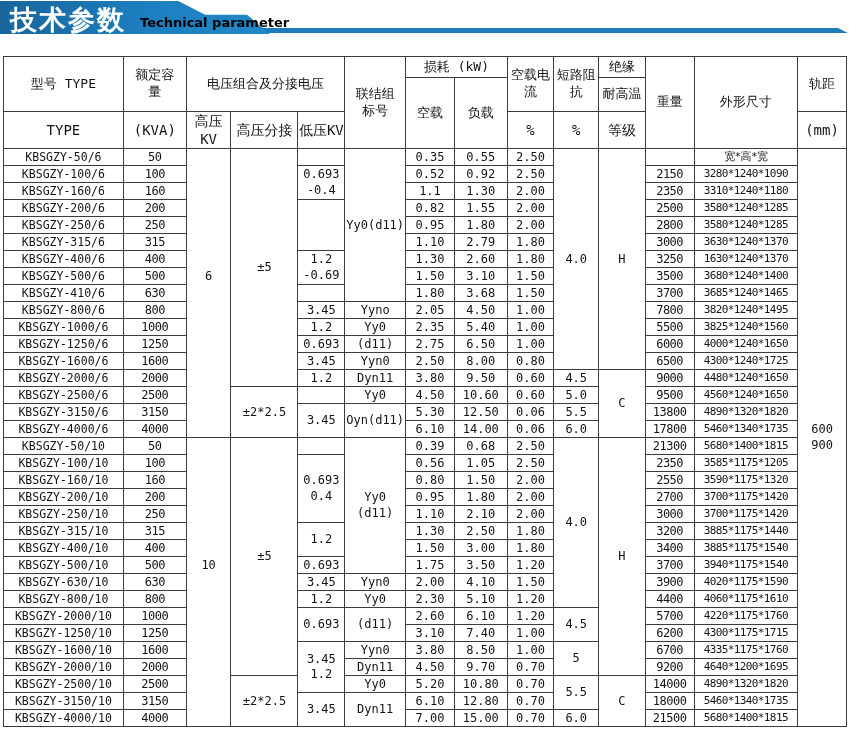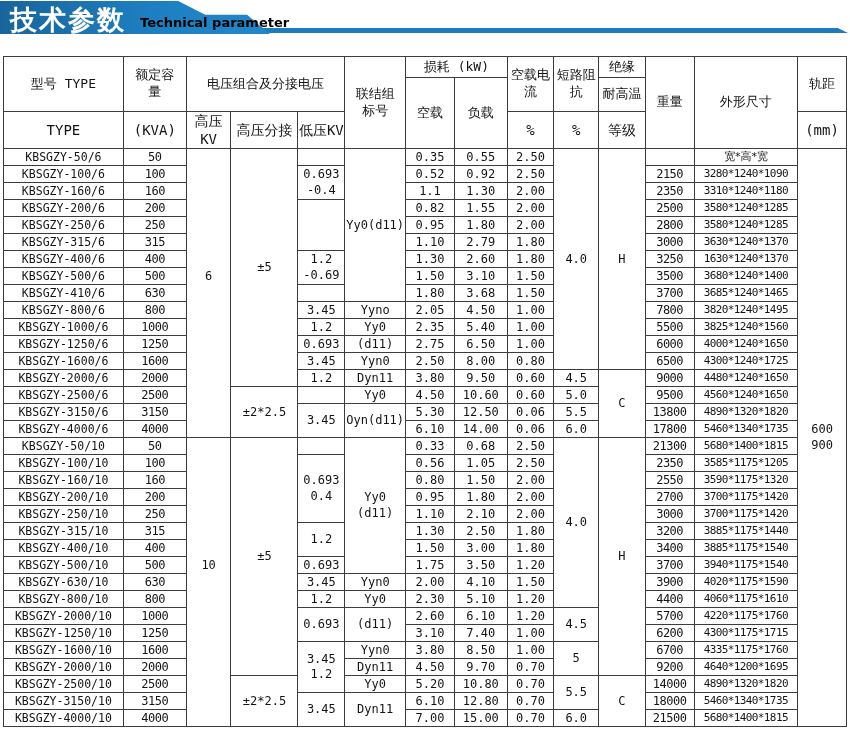--- a/index.html
+++ b/index.html
@@ -279,21 +279,21 @@
         <td class="c-weight"><span>17800</span></td>
         <td class="c-dims"><span>5460*1340*1735</span></td>
       </tr>
       <tr>
         <td class="c-model"><span>KBSGZY-50/10</span></td>
         <td class="c-capacity"><span>50</span></td>
         <td rowspan="17" class="c-hv"><span>10</span></td>
         <td rowspan="14" class="c-tap"><span>±5</span></td>
         <td class="c-lv"><span></span></td>
         <td rowspan="8" class="c-group"><span>Yy0 (d11)</span></td>
-        <td class="c-noload"><span>0.33</span></td>
+        <td class="c-noload"><span>0.39</span></td>
         <td class="c-load"><span>0.68</span></td>
         <td class="c-current"><span>2.50</span></td>
         <td rowspan="10" class="c-impedance"><span>4.0</span></td>
         <td rowspan="14" class="c-insulation"><span>H</span></td>
         <td class="c-weight"><span>21300</span></td>
         <td class="c-dims"><span>5680*1400*1815</span></td>
       </tr>
       <tr>
         <td class="c-model"><span>KBSGZY-100/10</span></td>
         <td class="c-capacity"><span>100</span></td>

